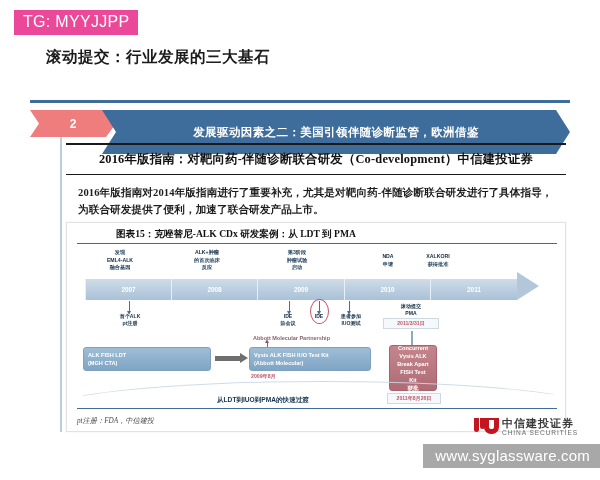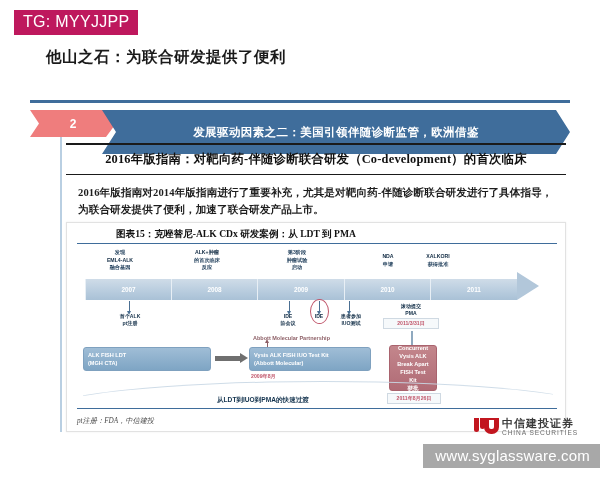--- a/index.html
+++ b/index.html
@@ -7,21 +7,21 @@
     width: 600px; height: 480px;
     background: #ffffff;
     font-family: "Liberation Sans", "DejaVu Sans", sans-serif;
     overflow: hidden;
   }
   #slide { position: relative; width: 600px; height: 480px; background: #fff; }
 
   
   .tg-tag {
     position: absolute; left: 14px; top: 10px;
-    background: #be185d; color: #ffffff;
+    background: #ec4899; color: #ffffff;
     font-size: 16px; letter-spacing: .3px;
     padding: 3px 9px 4px 9px; line-height: 1.1;
   }
 
   
   .slide-heading {
     position: absolute; left: 46px; top: 47px;
     font-size: 15.5px; font-weight: bold; color: #1a1a1a;
     letter-spacing: .5px;
   }
@@ -224,33 +224,33 @@
     font-size: 15px; padding: 3px 10px 4px 12px; letter-spacing: .2px;
   }
 </style>
 </head>
 <body>
 
 <div id="slide">
 
   <div class="tg-tag">TG: MYYJJPP</div>
 
-  <div class="slide-heading">他山之石：为联合研发提供了便利</div>
+  <div class="slide-heading">滚动提交：行业发展的三大基石</div>
   <div class="heading-rule"></div>
 
   <div class="band">
     <div class="num">2</div>
     <div class="title">发展驱动因素之二：美国引领伴随诊断监管，欧洲借鉴</div>
   </div>
 
   <div class="left-rail"></div>
 
   <div class="subtitle-wrap">
     <div class="rule-top"></div>
-    <div class="subtitle">2016年版指南：对靶向药-伴随诊断联合研发（Co-development）的首次临床</div>
+    <div class="subtitle">2016年版指南：对靶向药-伴随诊断联合研发（Co-development）中信建投证券</div>
     <div class="rule-bot"></div>
   </div>
 
   <div class="body-par">2016年版指南对2014年版指南进行了重要补充，尤其是对靶向药-伴随诊断联合研发进行了具体指导，为联合研发提供了便利，加速了联合研发产品上市。</div>
 
   <div class="figure">
     <div class="fig-title">图表15：克唑替尼-ALK CDx 研发案例：从 LDT 到 PMA</div>
     <div class="fig-rule"></div>
 
     <div class="mile" style="left:18px; top:26px; width:70px;">

